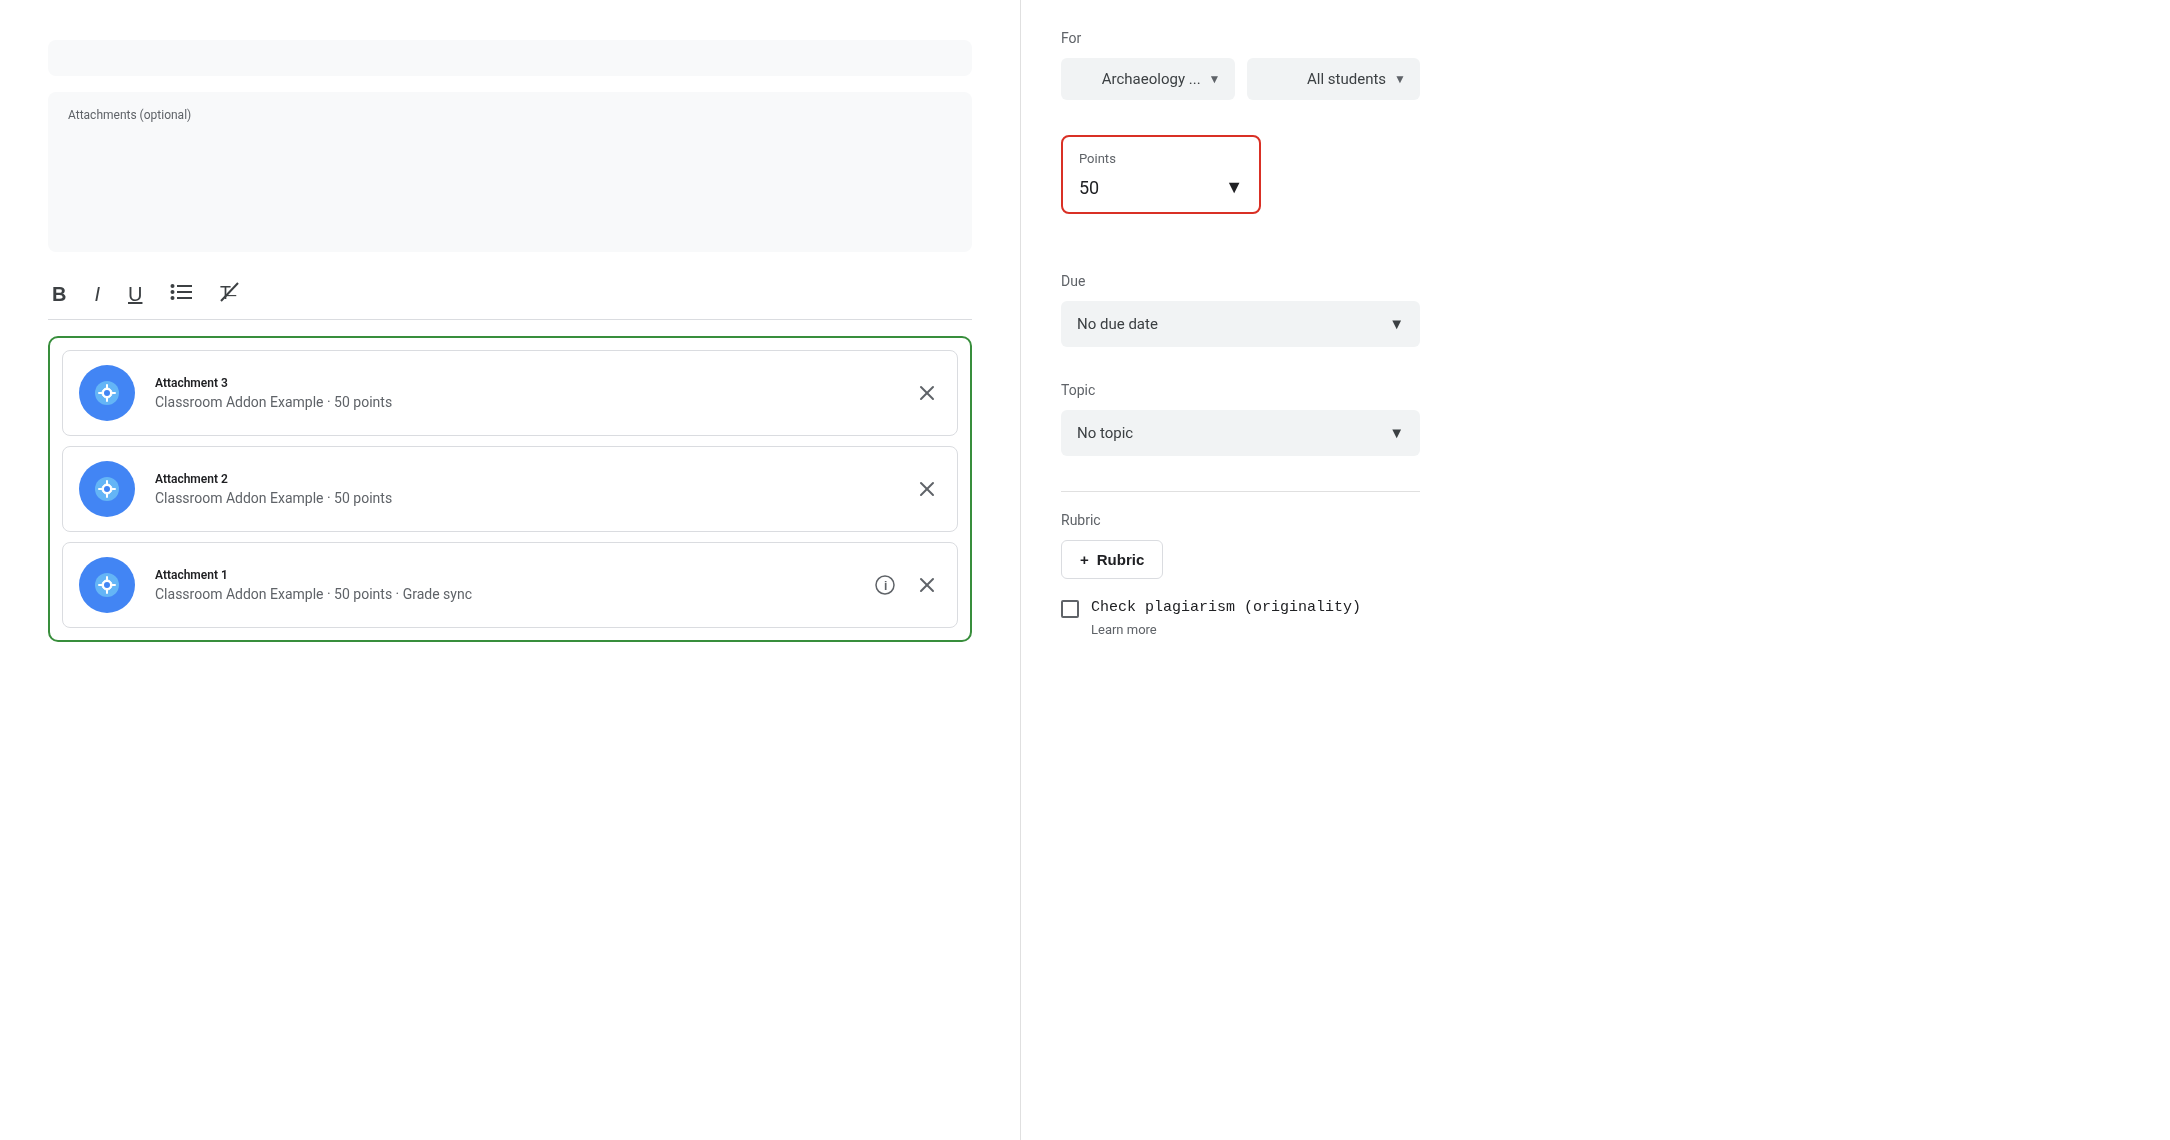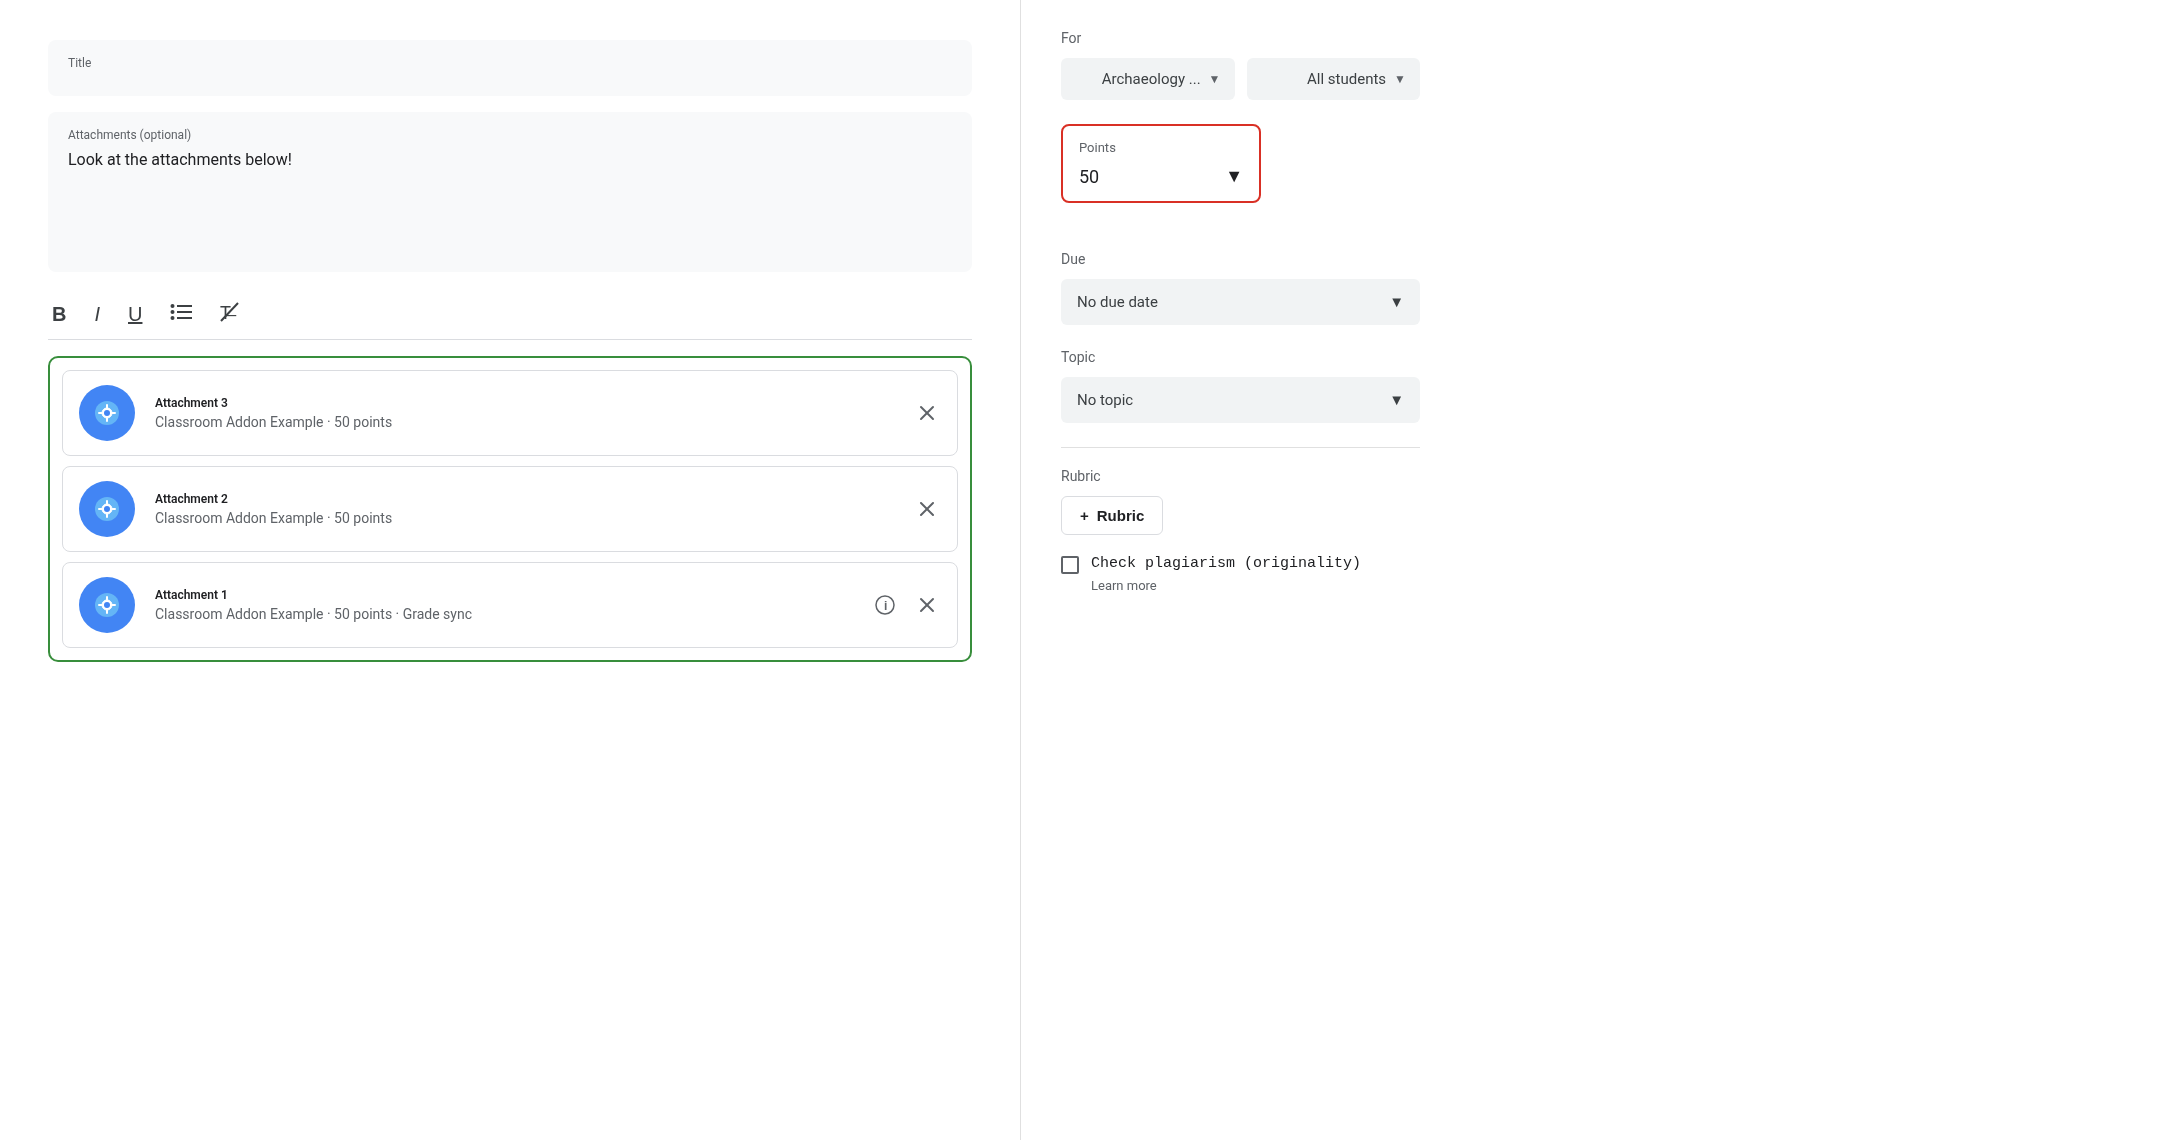--- a/index.html
+++ b/index.html
@@ -202,21 +202,21 @@
     }
     .points-value-row {
       display: flex;
       align-items: center;
       justify-content: space-between;
       font-size: 18px;
       color: #202124;
     }
 
     .field-group {
-      margin-bottom: 24px;
+      margin-bottom: 35px;
     }
 
     .full-dropdown {
       background: #f1f3f4;
       border: none;
       border-radius: 6px;
       padding: 14px 16px;
       font-size: 15px;
       color: #3c4043;
       display: flex;
@@ -267,26 +267,24 @@
     }
     .plagiarism-text { font-size: 15px; color: #202124; font-family: Liberation Mono, monospace; }
     .learn-more { font-size: 13px; color: #5f6368; margin-left: 30px; }
   </style>
 </head>
 <body>
 
 <div class="left-panel">
 
   <div class="title-section">
-    <div class="title-label">Title</div>
   </div>
 
   <div class="instructions-section">
     <div class="instructions-label">Attachments (optional)</div>
-    <div class="instructions-text">Look at the attachments below!</div>
   </div>
 
   <div class="toolbar">
     <button class="toolbar-btn bold">B</button>
     <button class="toolbar-btn italic">I</button>
     <button class="toolbar-btn underline">U</button>
     <button class="toolbar-btn">
       <svg width="22" height="18" viewBox="0 0 22 18" fill="none" xmlns="http://www.w3.org/2000/svg">
         <line x1="7" y1="3" x2="22" y2="3" stroke="#3c4043" stroke-width="2"></line>
         <line x1="7" y1="9" x2="22" y2="9" stroke="#3c4043" stroke-width="2"></line>

